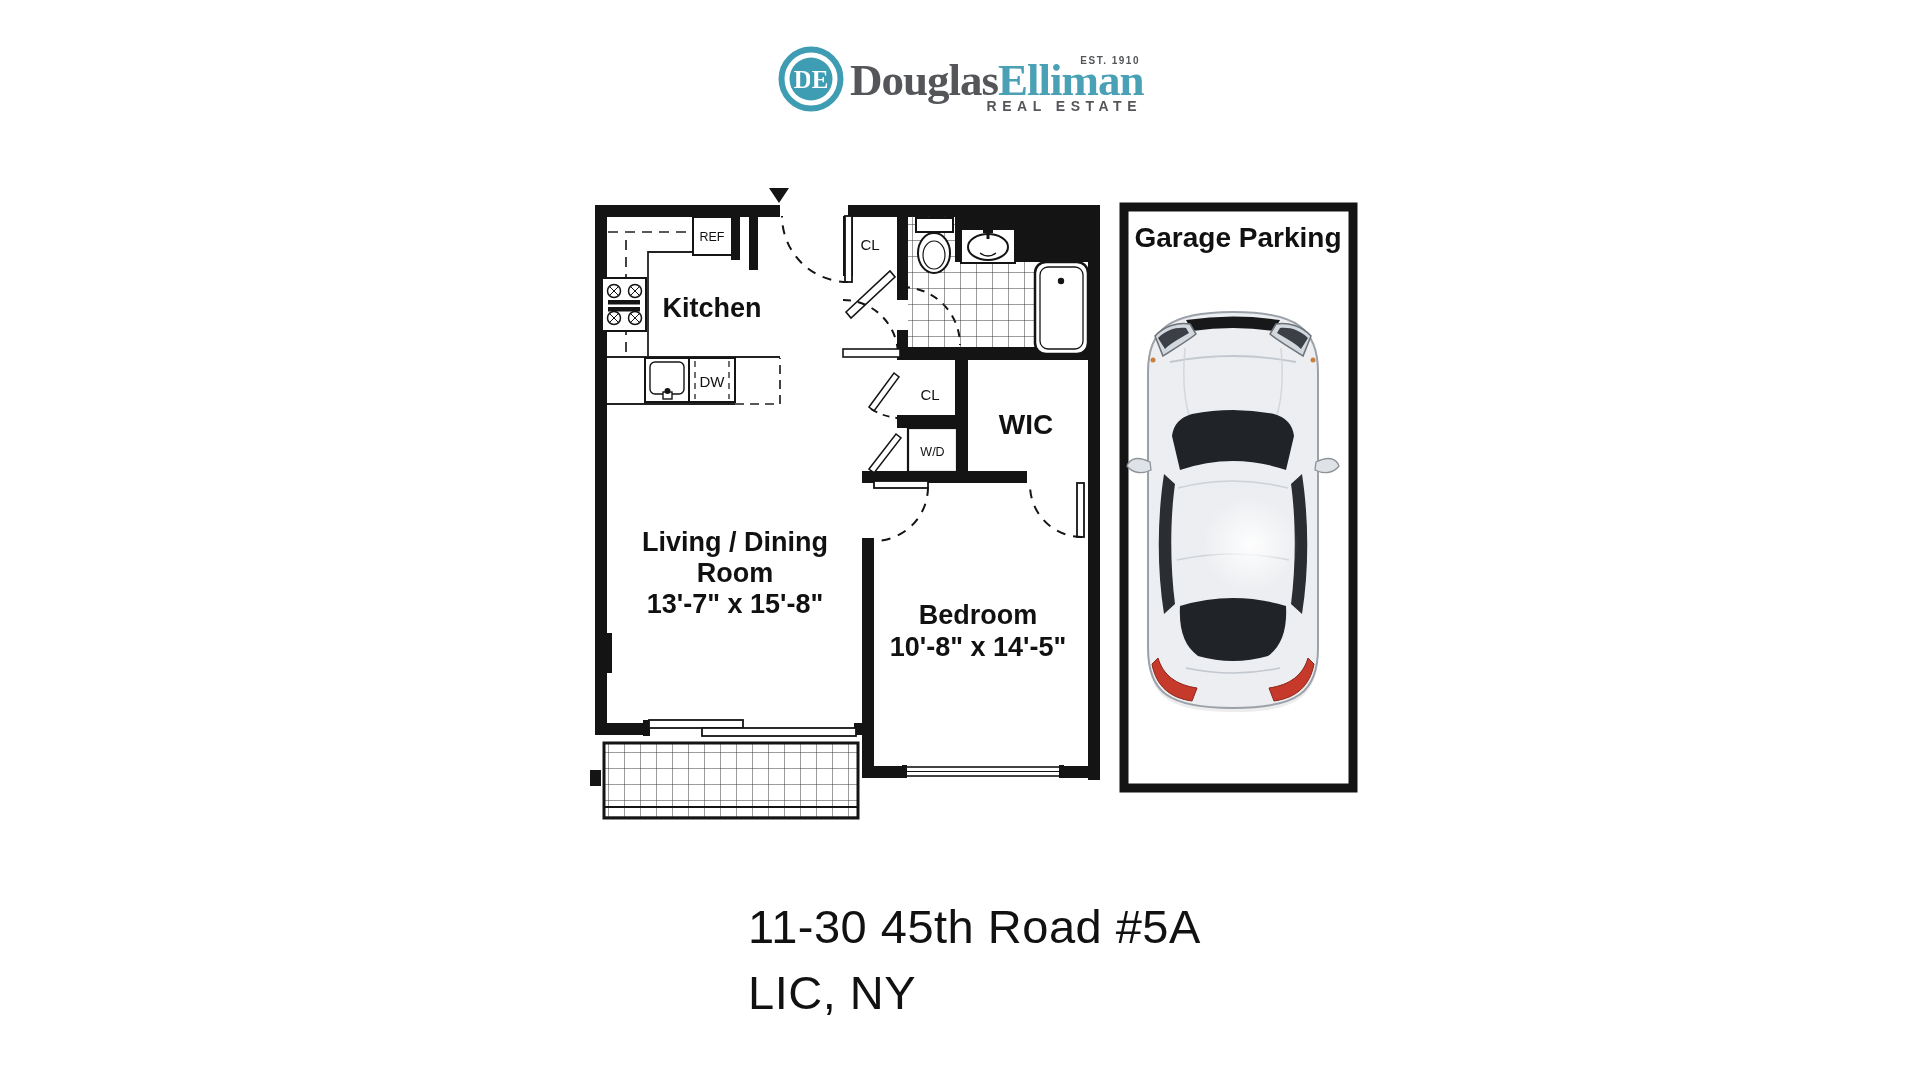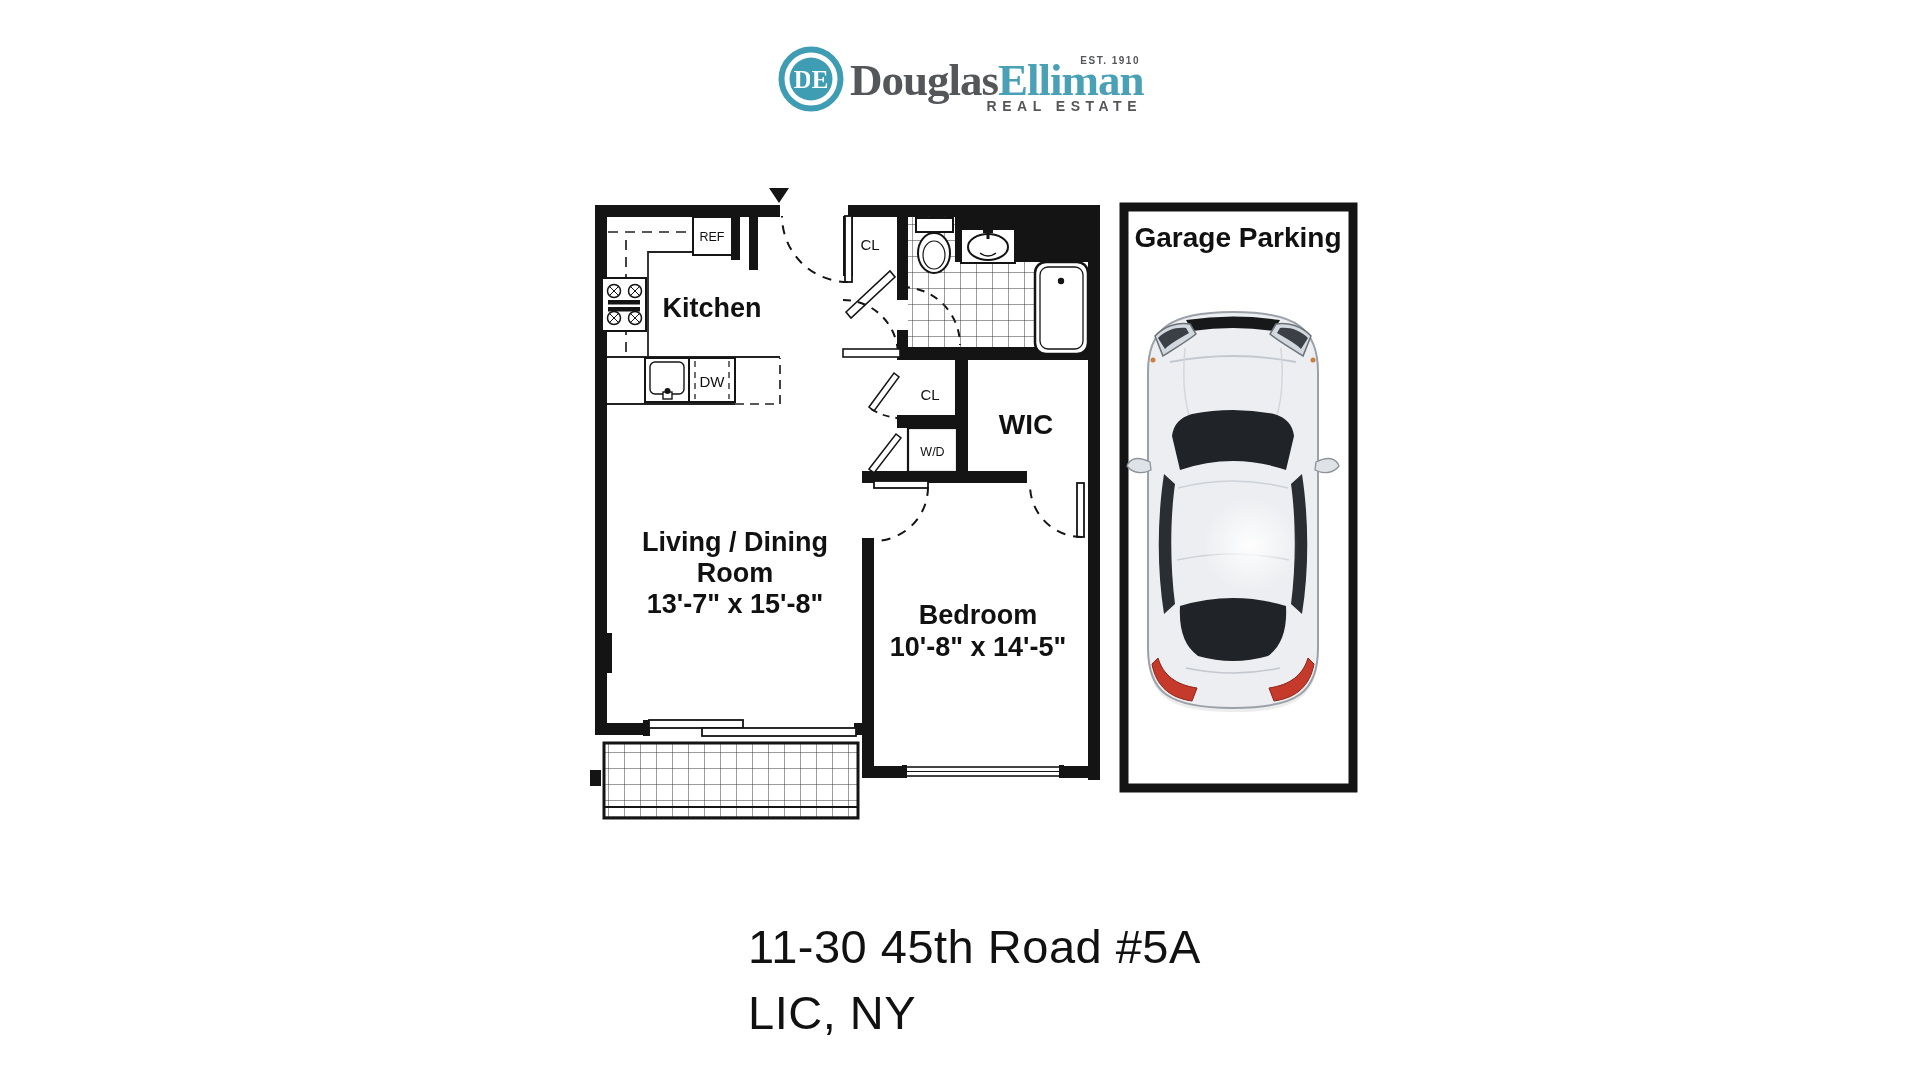--- a/index.html
+++ b/index.html
@@ -14,21 +14,21 @@
   .logo .est{position:absolute;right:2px;top:11px;font-size:10px;font-weight:bold;
        letter-spacing:1.5px;color:#54565a;}
   .logo .division{position:absolute;right:0;top:54px;font-size:14px;font-weight:600;
        letter-spacing:5.5px;color:#54565a;margin-left:40px;}
 
   
   .plan{position:absolute;left:560px;top:150px;width:840px;height:690px;}
 
   
   .address{position:absolute;left:748px;top:894px;color:#111;font-size:47px;
-       line-height:66px;letter-spacing:0.5px;font-weight:400;margin-top:20px;}
+       line-height:66px;letter-spacing:0.5px;font-weight:400;}
 
   svg text{font-family:"Liberation Sans",sans-serif;fill:#111;}
   .roomlabel{font-size:27px;font-weight:bold;}
   .biglabel{font-size:28px;font-weight:bold;}
   .smalllabel{font-size:15px;}
   .tinylabel{font-size:12.5px;}
 </style>
 </head>
 <body>
 

